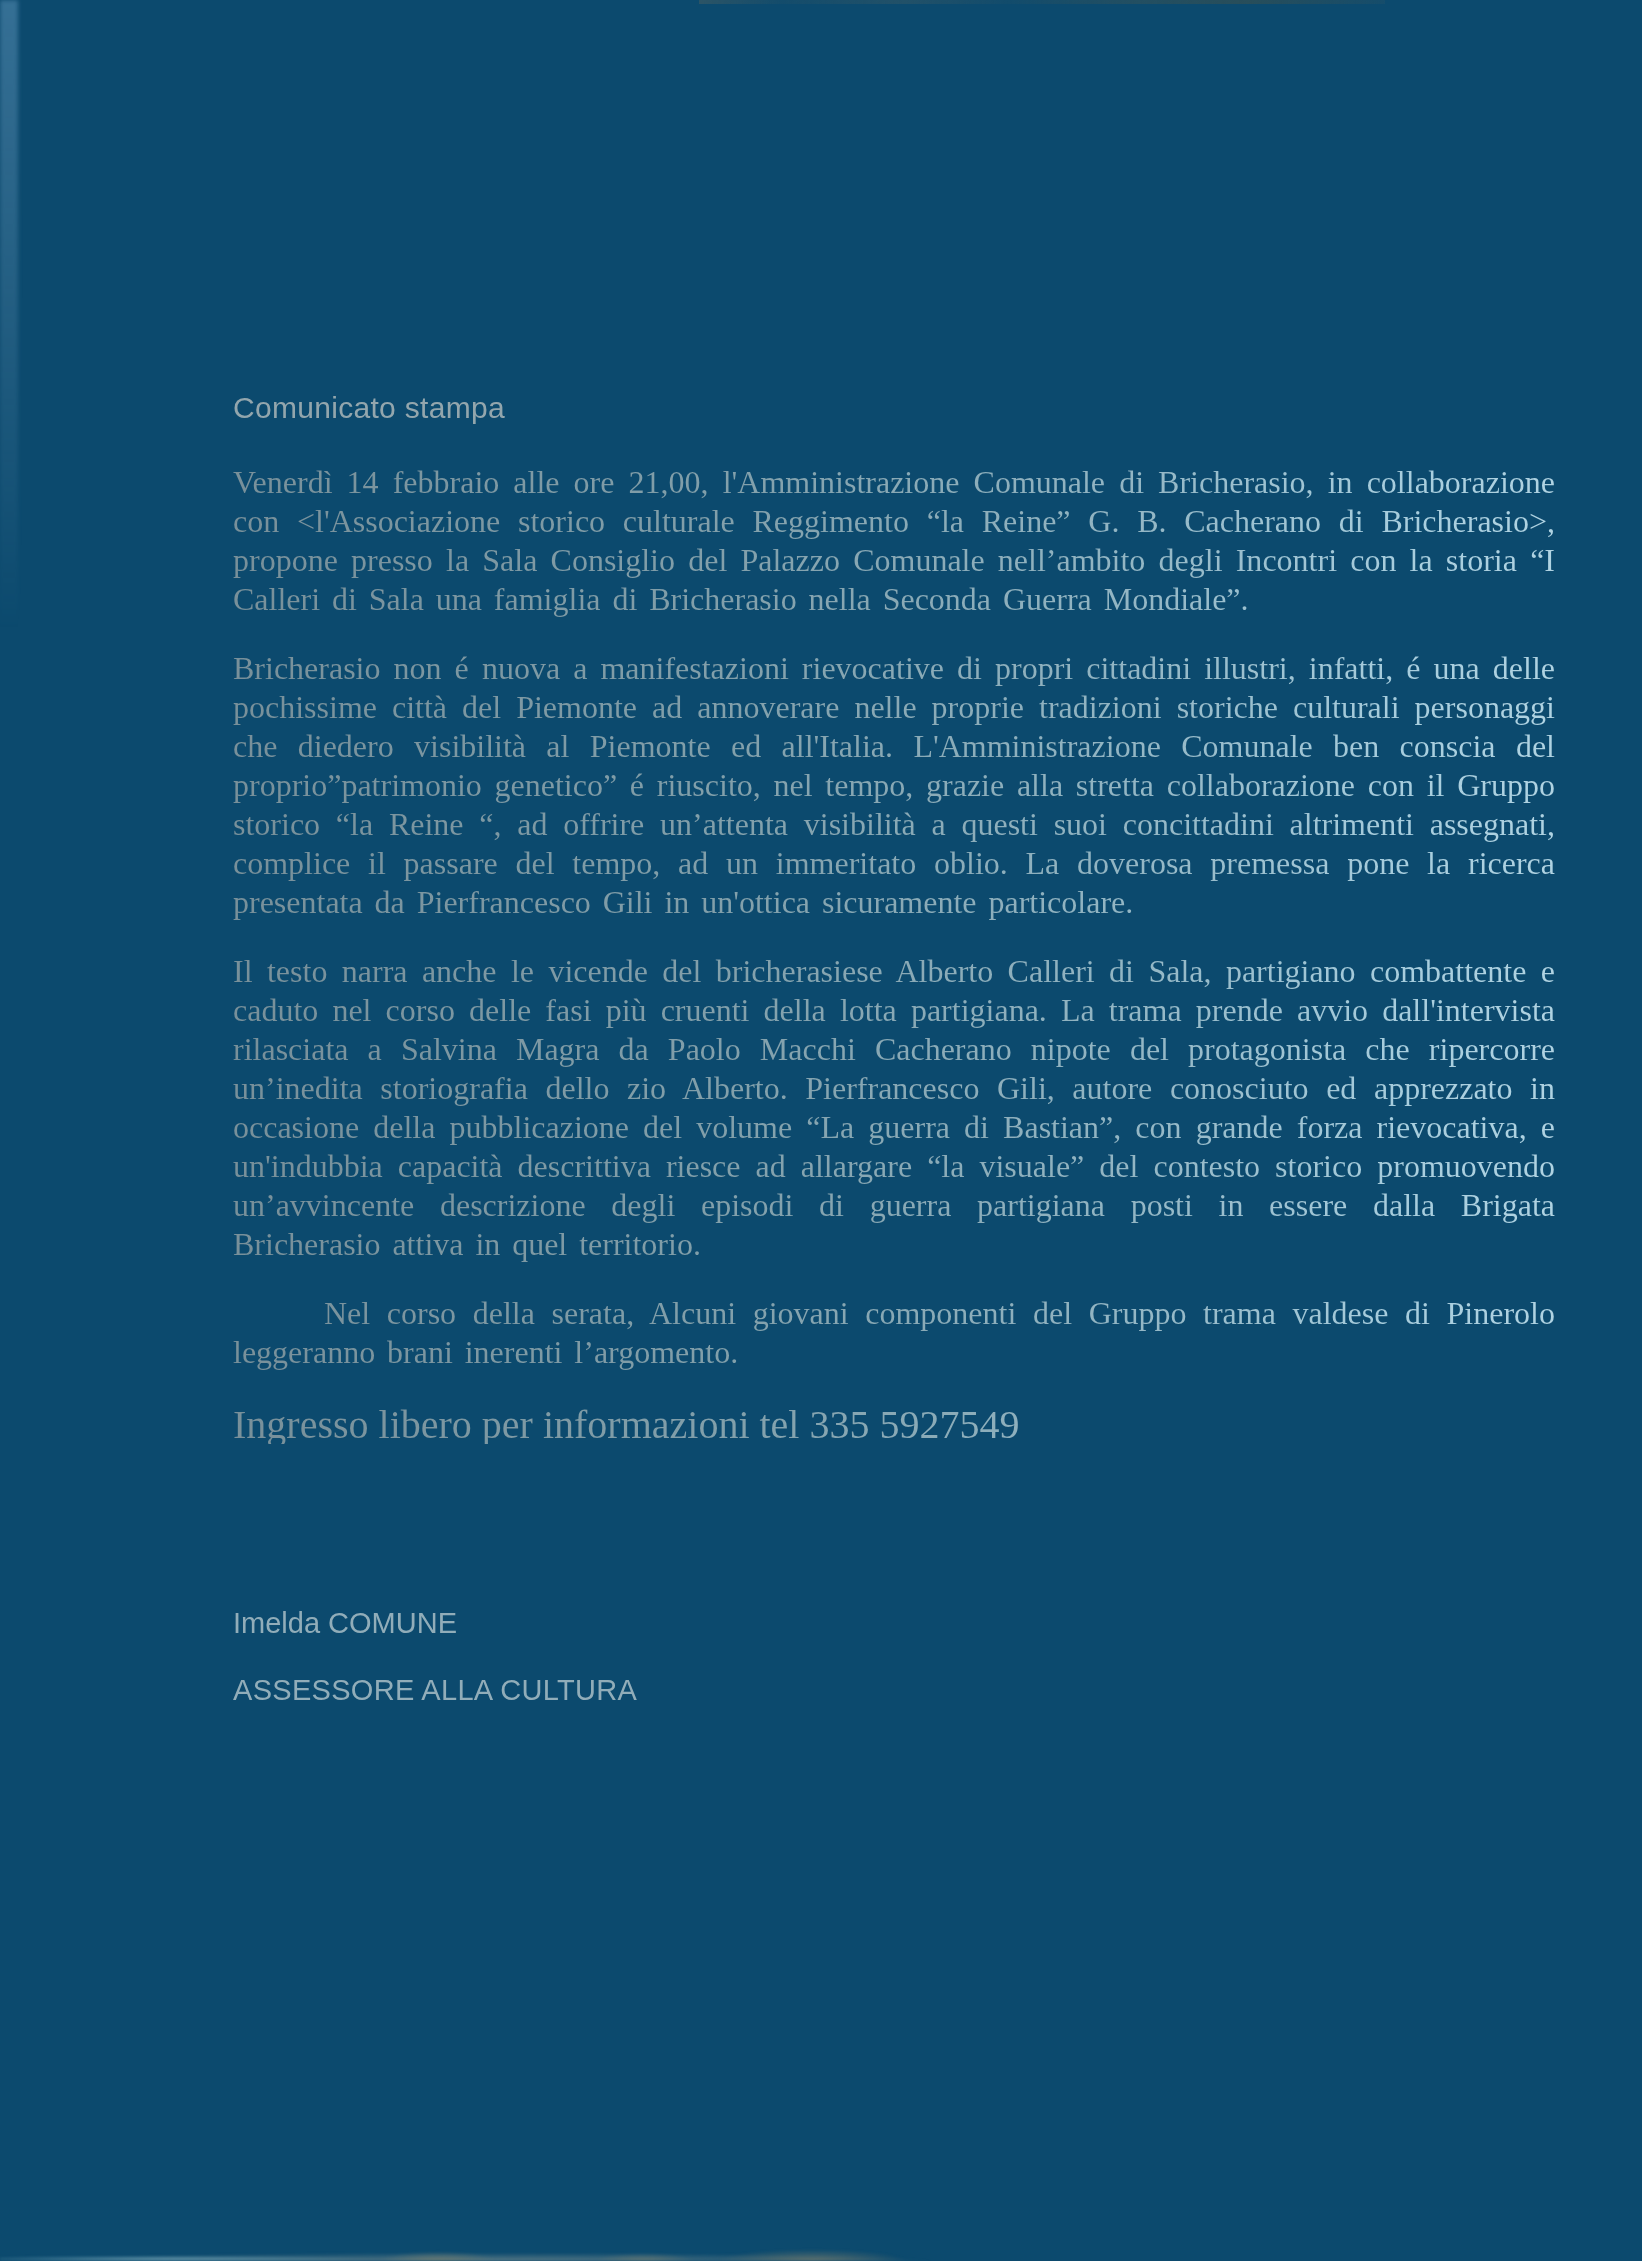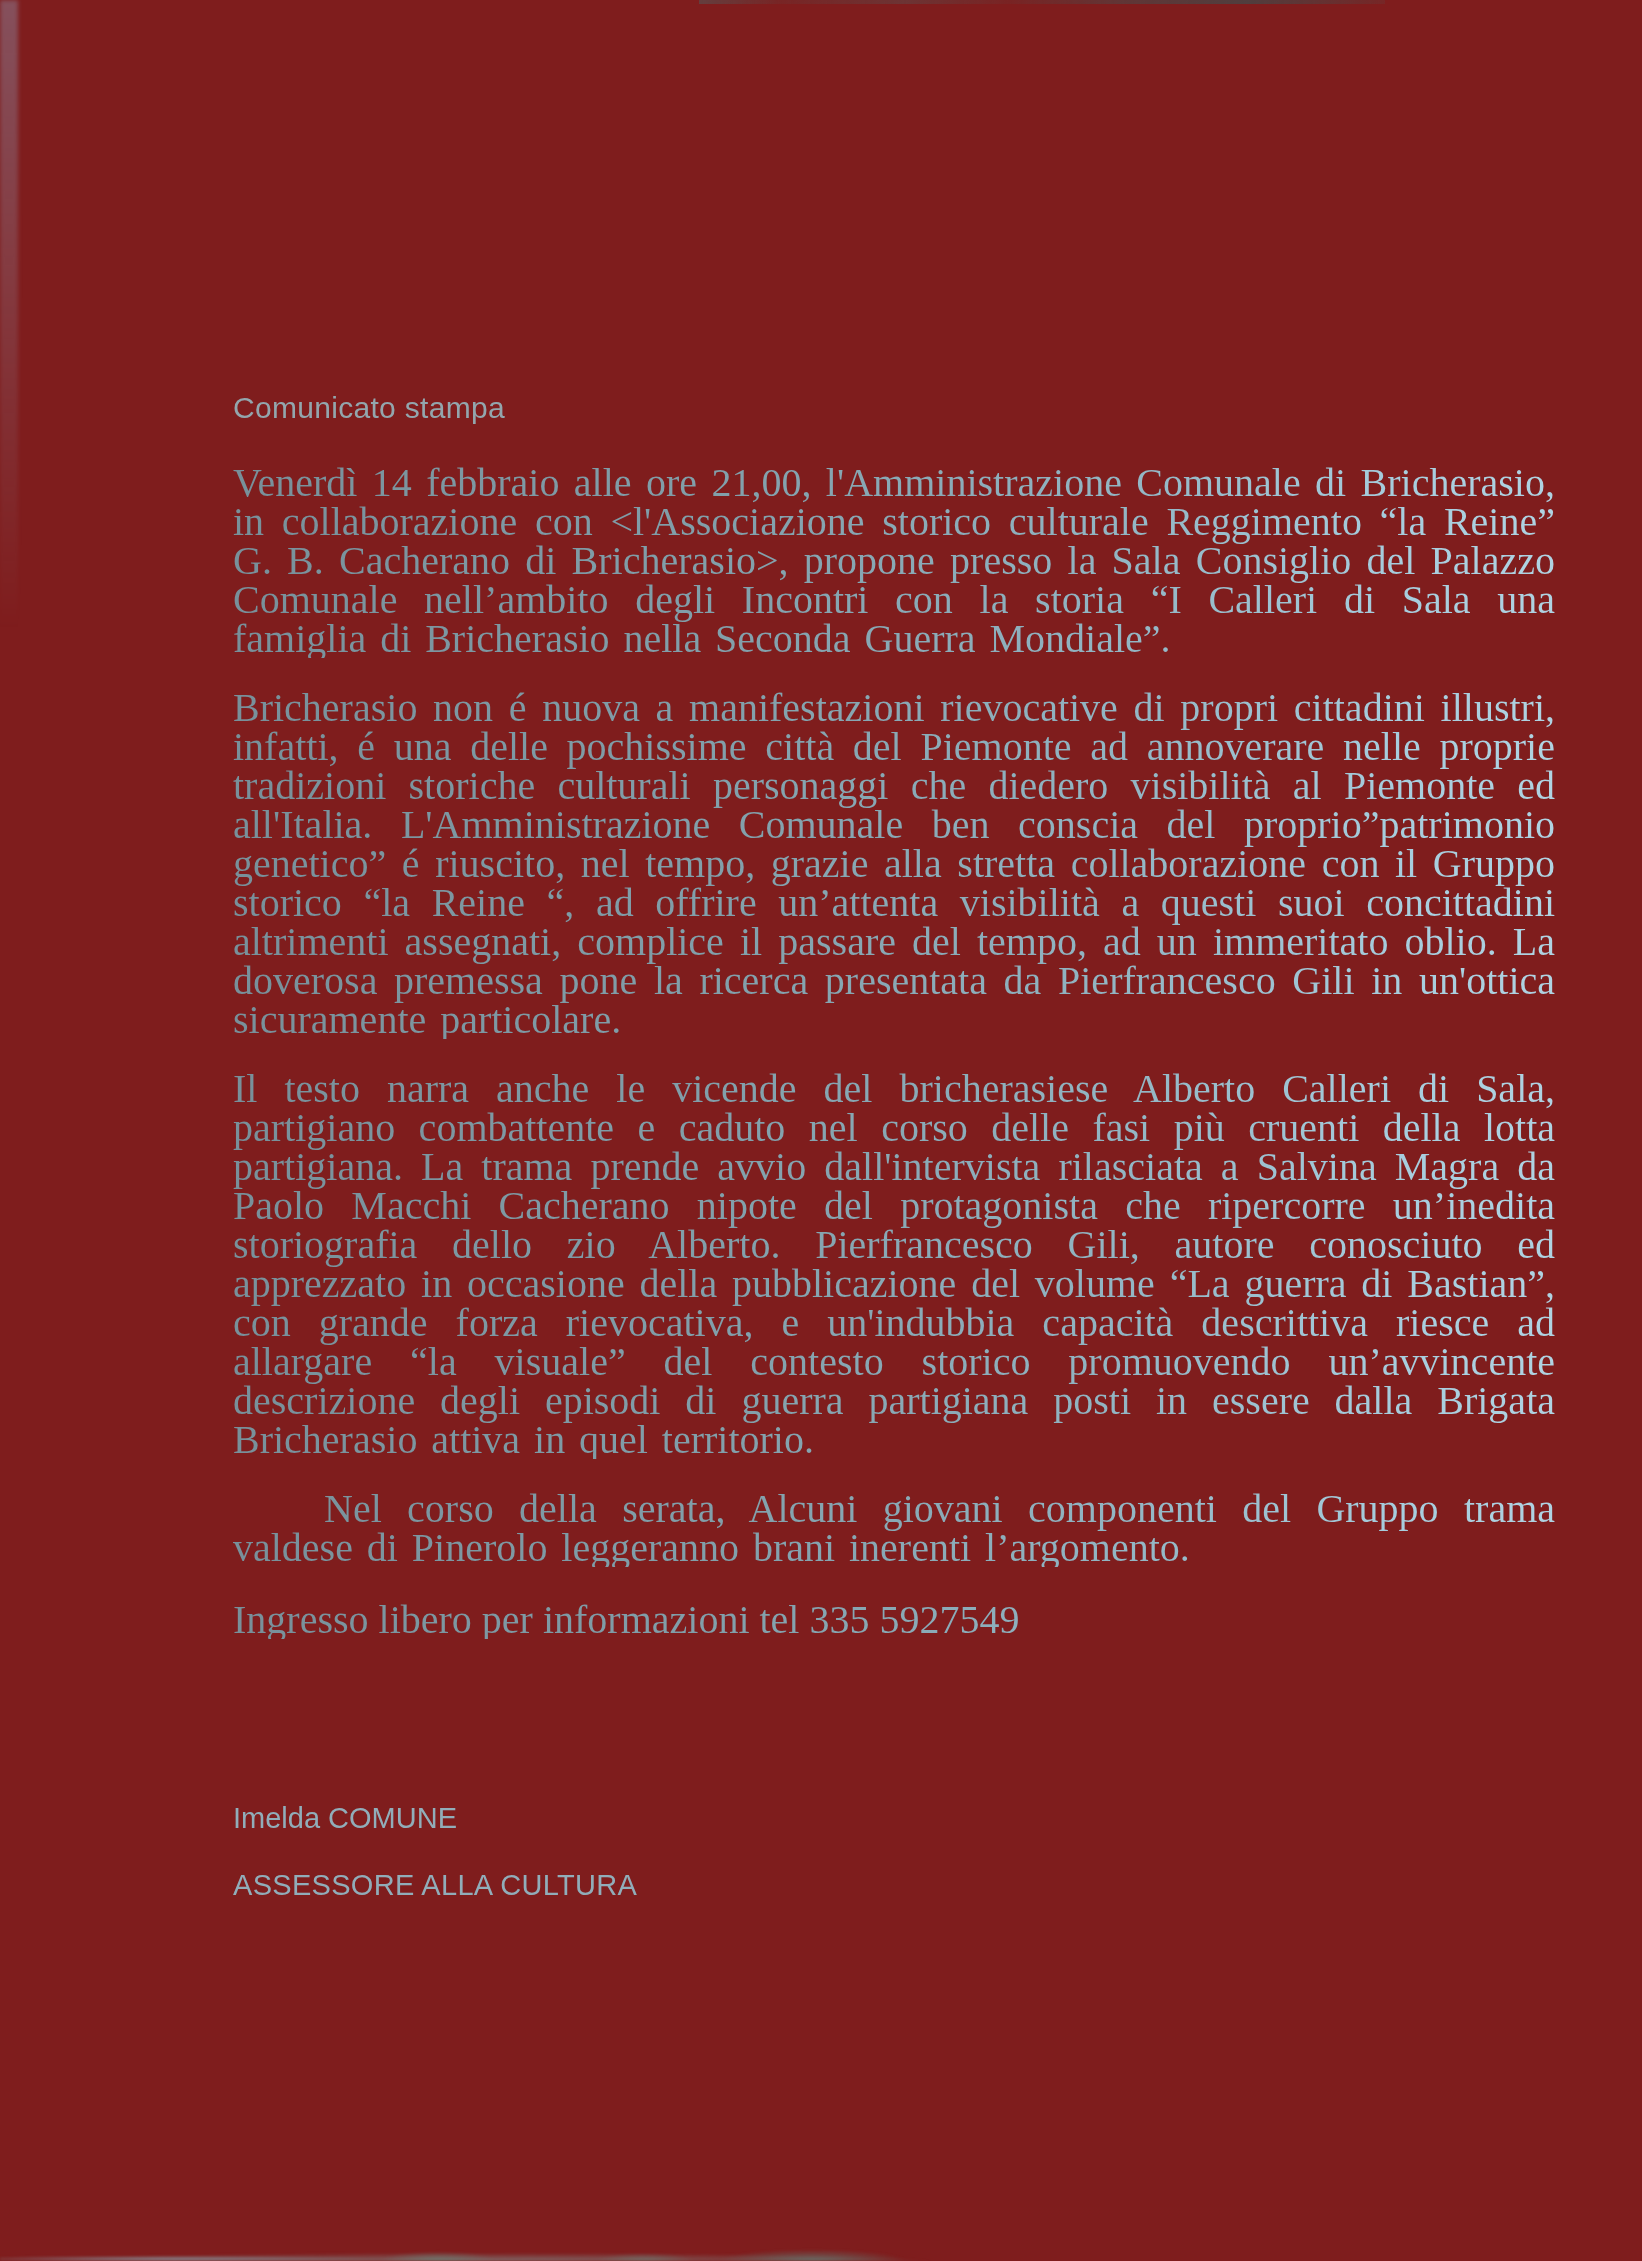--- a/index.html
+++ b/index.html
@@ -4,21 +4,21 @@
 <style>
   html, body {
     margin: 0;
     padding: 0;
     background: #ffffff;
   }
   .page {
     position: relative;
     width: 1643px;
     height: 2261px;
-    background: #7f1d1d;
+    background: #0c4a6e;
     overflow: hidden;
     font-family: "Liberation Serif", serif;
   }
 
   
   .content {
     position: absolute;
     left: 233px;
     top: 0;
     width: 1322px;
@@ -28,21 +28,21 @@
     padding-top: 389px;
     font-family: "Liberation Sans", sans-serif;
     font-size: 30px;
     line-height: 37px;
     letter-spacing: 0.3px;
     color: #93a6ad;
   }
   .para {
     margin: 0;
     margin-top: 30px;
-    font-size: 40px;
+    font-size: 32px;
     line-height: 39px;
     text-align: justify;
     word-spacing: 3.9px;
   }
   .para.first {
     margin-top: 37px;
   }
   .para.indent-first {
     text-indent: 91px;
   }

